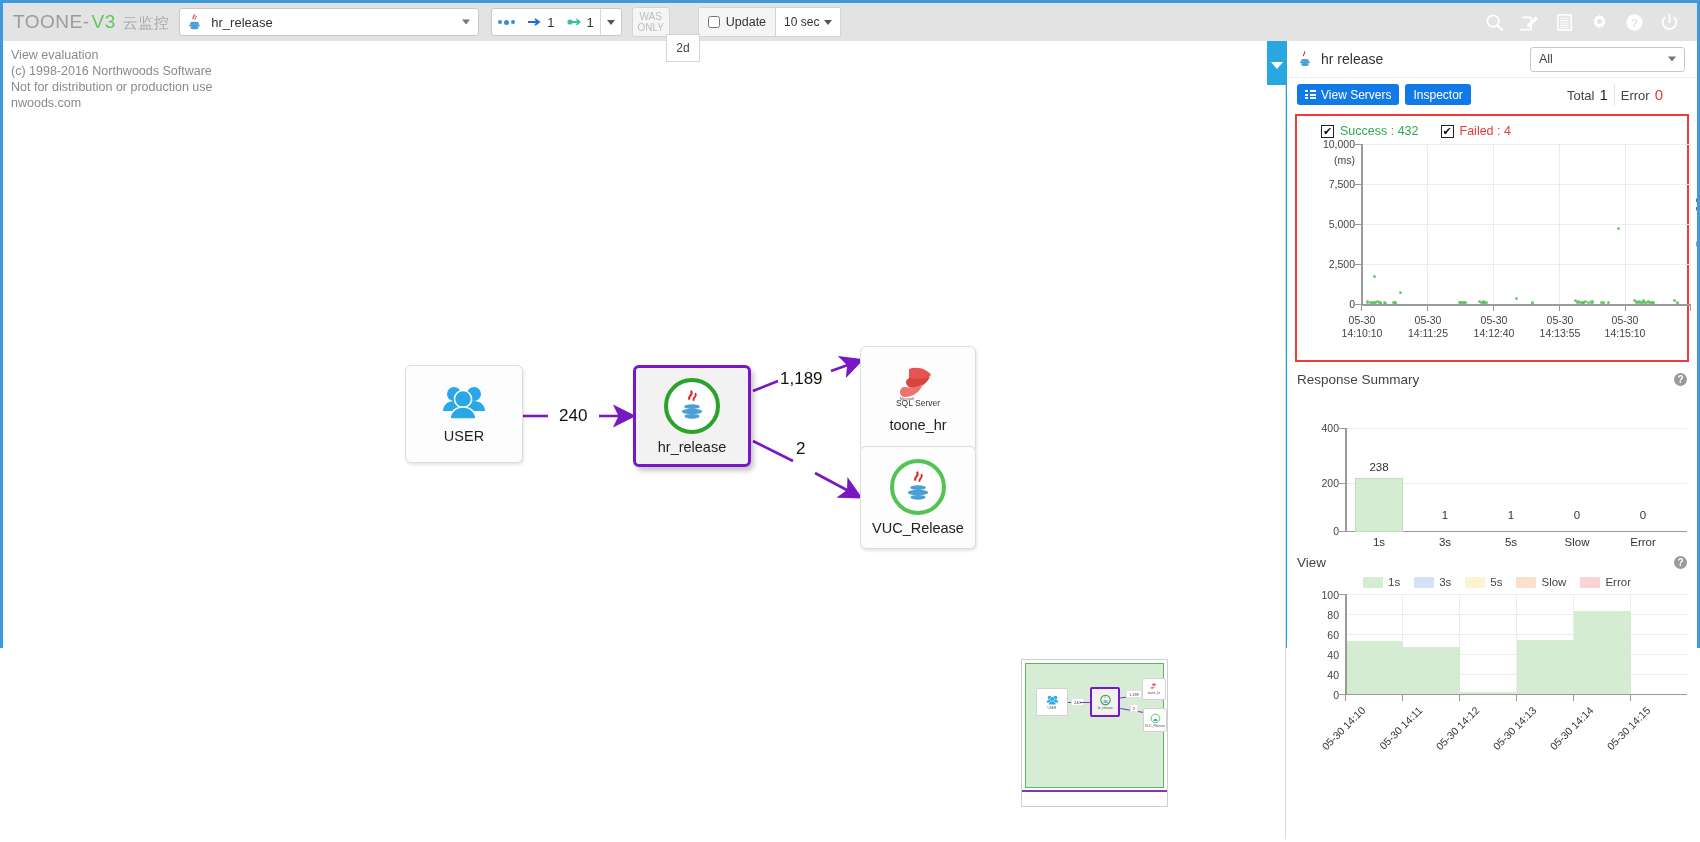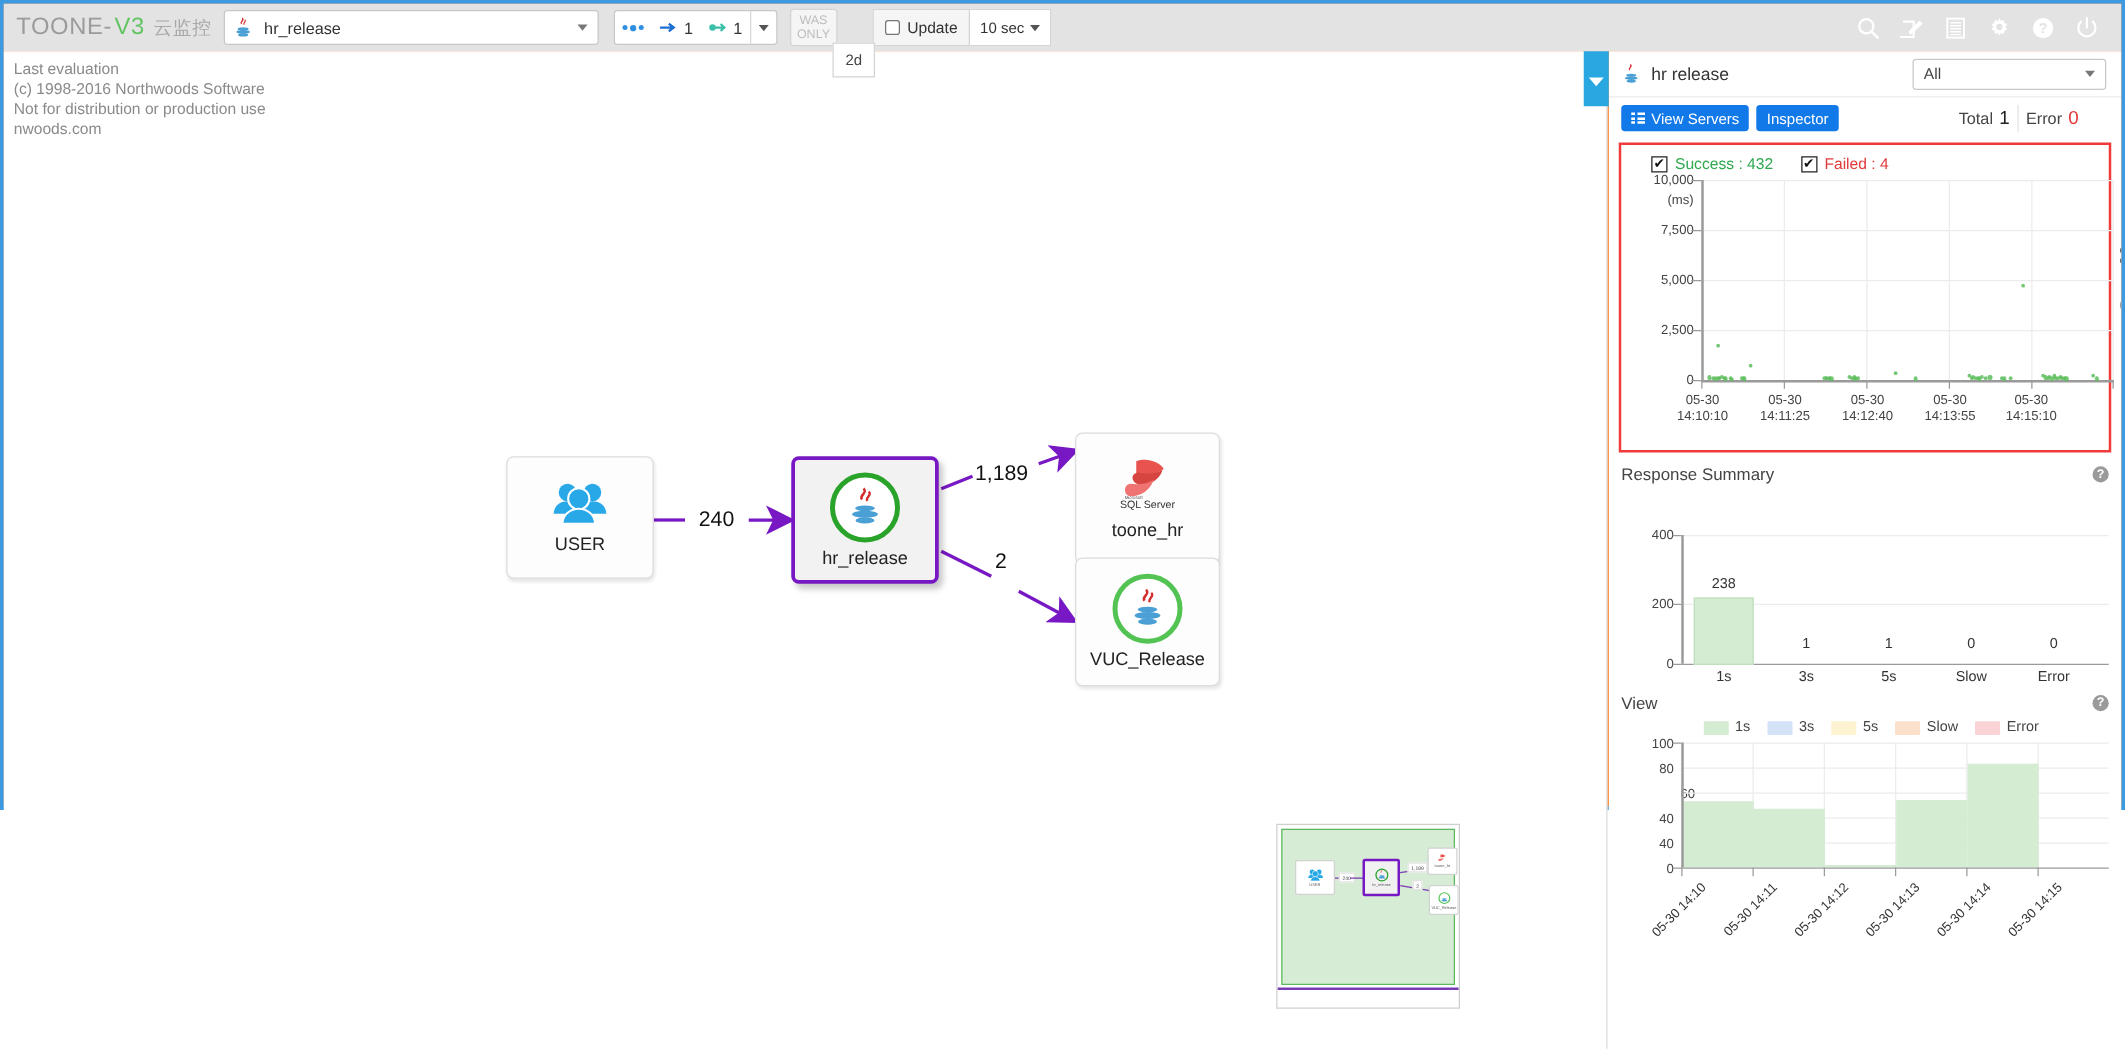--- a/index.html
+++ b/index.html
@@ -6,21 +6,21 @@
   html, body {
     width: 1700px; height: 842px;
     font-family: "Liberation Sans", sans-serif;
     background: #ffffff;
     overflow: hidden;
   }
   #app {
     position: relative;
     width: 1700px; height: 648px;
     border: 3px solid #3d9ae0;
-    background: #f97316;
+    background: #0ea5e9;
   }
 
   
   .topbar {
     position: absolute; left: 0; top: 0;
     width: 1694px; height: 38px;
     background: #e3e3e3;
     display: flex; align-items: center;
     padding: 0 6px;
   }
@@ -374,21 +374,21 @@
         <path d="M10 1.5v8" stroke="#fff" stroke-width="1.9" stroke-linecap="round"></path>
       </svg>
     </div>
   </div>
 
   <div class="tbtn-2d">2d</div>
 
   <div class="canvas">
 
     <div class="gojs-watermark">
-      <div>Last evaluation</div>
+      <div>View evaluation</div>
       <div>(c) 1998-2016 Northwoods Software</div>
       <div>Not for distribution or production use</div>
       <div>nwoods.com</div>
     </div>
 
     <svg style="position:absolute;left:0;top:0;width:1283px;height:798px;">
       <defs>
         <marker id="arw" markerWidth="9" markerHeight="9" refX="7" refY="4.5" orient="auto">
           <path d="M0,0 L9,4.5 L0,9 L2.2,4.5 z" fill="#7818c4"></path>
         </marker>
@@ -744,21 +744,21 @@
       </div>
       <div class="li">
         <span class="sw" style="background:#f9d3d5;"></span>
         <span>Error</span>
       </div>
     </div>
 
     <div style="position:relative;height:180px;margin-top:4px;">
       <div class="axis-label" style="left:0px;top:-3px;width:52px;text-align:right;">100</div>
       <div class="axis-label" style="left:0px;top:17px;width:52px;text-align:right;">80</div>
-      <div class="axis-label" style="left:17px;top:37px;width:52px;text-align:right;">60</div>
+      <div class="axis-label" style="left:0px;top:37px;width:52px;text-align:right;">60</div>
       <div class="axis-label" style="left:0px;top:57px;width:52px;text-align:right;">40</div>
       <div class="axis-label" style="left:0px;top:77px;width:52px;text-align:right;">40</div>
       <div class="axis-label" style="left:0px;top:97px;width:52px;text-align:right;">0</div>
 
       <div class="grid-line" style="left:58px;top:2px;width:342px;"></div>
       <div class="grid-line" style="left:58px;top:22px;width:342px;"></div>
       <div class="grid-line" style="left:58px;top:42px;width:342px;"></div>
       <div class="grid-line" style="left:58px;top:62px;width:342px;"></div>
       <div class="grid-line" style="left:58px;top:82px;width:342px;"></div>
       <div class="vgrid-line" style="left:115px;top:2px;height:100px;"></div>

